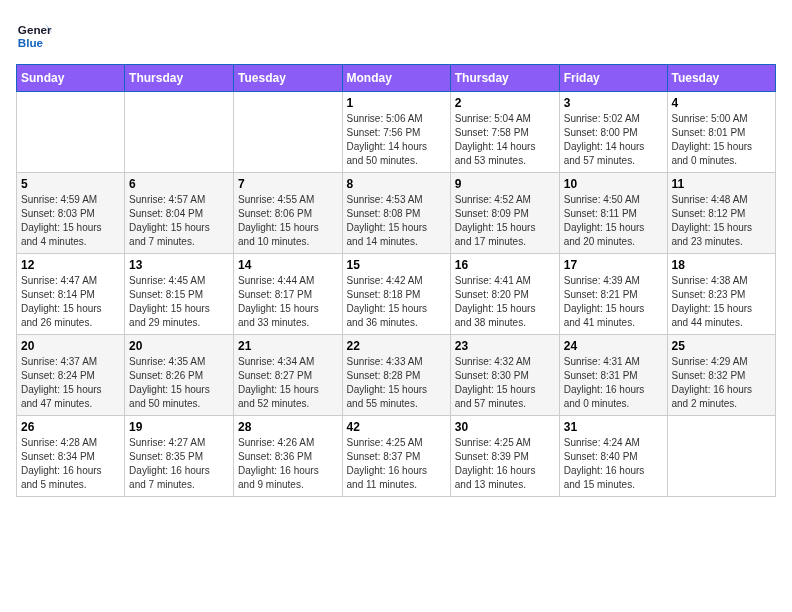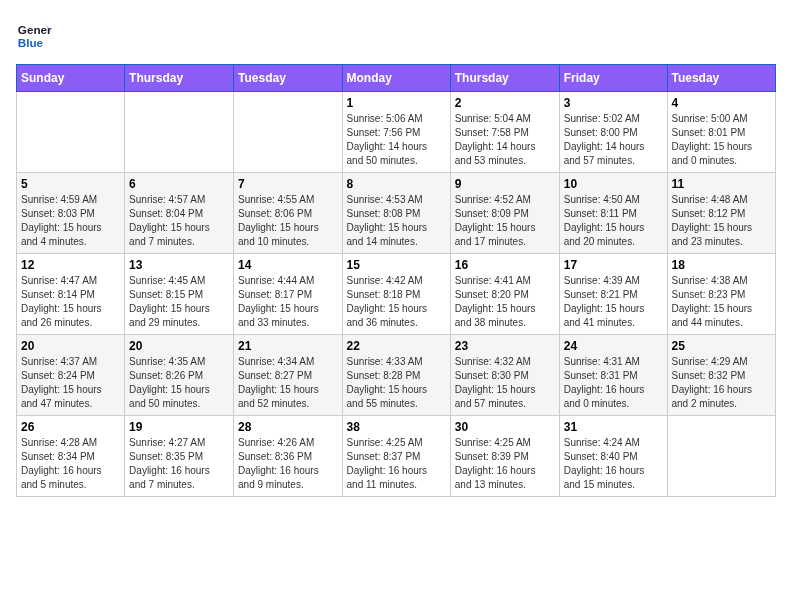--- a/index.html
+++ b/index.html
@@ -225,21 +225,21 @@
         </td>
         <td>
           <div class="day-num">19</div>
           <div class="day-info">Sunrise: 4:27 AM<br>Sunset: 8:35 PM<br>Daylight: 16 hours and 7 minutes.</div>
         </td>
         <td>
           <div class="day-num">28</div>
           <div class="day-info">Sunrise: 4:26 AM<br>Sunset: 8:36 PM<br>Daylight: 16 hours and 9 minutes.</div>
         </td>
         <td>
-          <div class="day-num">38</div>
+          <div class="day-num">42</div>
           <div class="day-info">Sunrise: 4:25 AM<br>Sunset: 8:37 PM<br>Daylight: 16 hours and 11 minutes.</div>
         </td>
         <td>
           <div class="day-num">30</div>
           <div class="day-info">Sunrise: 4:25 AM<br>Sunset: 8:39 PM<br>Daylight: 16 hours and 13 minutes.</div>
         </td>
         <td>
           <div class="day-num">31</div>
           <div class="day-info">Sunrise: 4:24 AM<br>Sunset: 8:40 PM<br>Daylight: 16 hours and 15 minutes.</div>
         </td>

